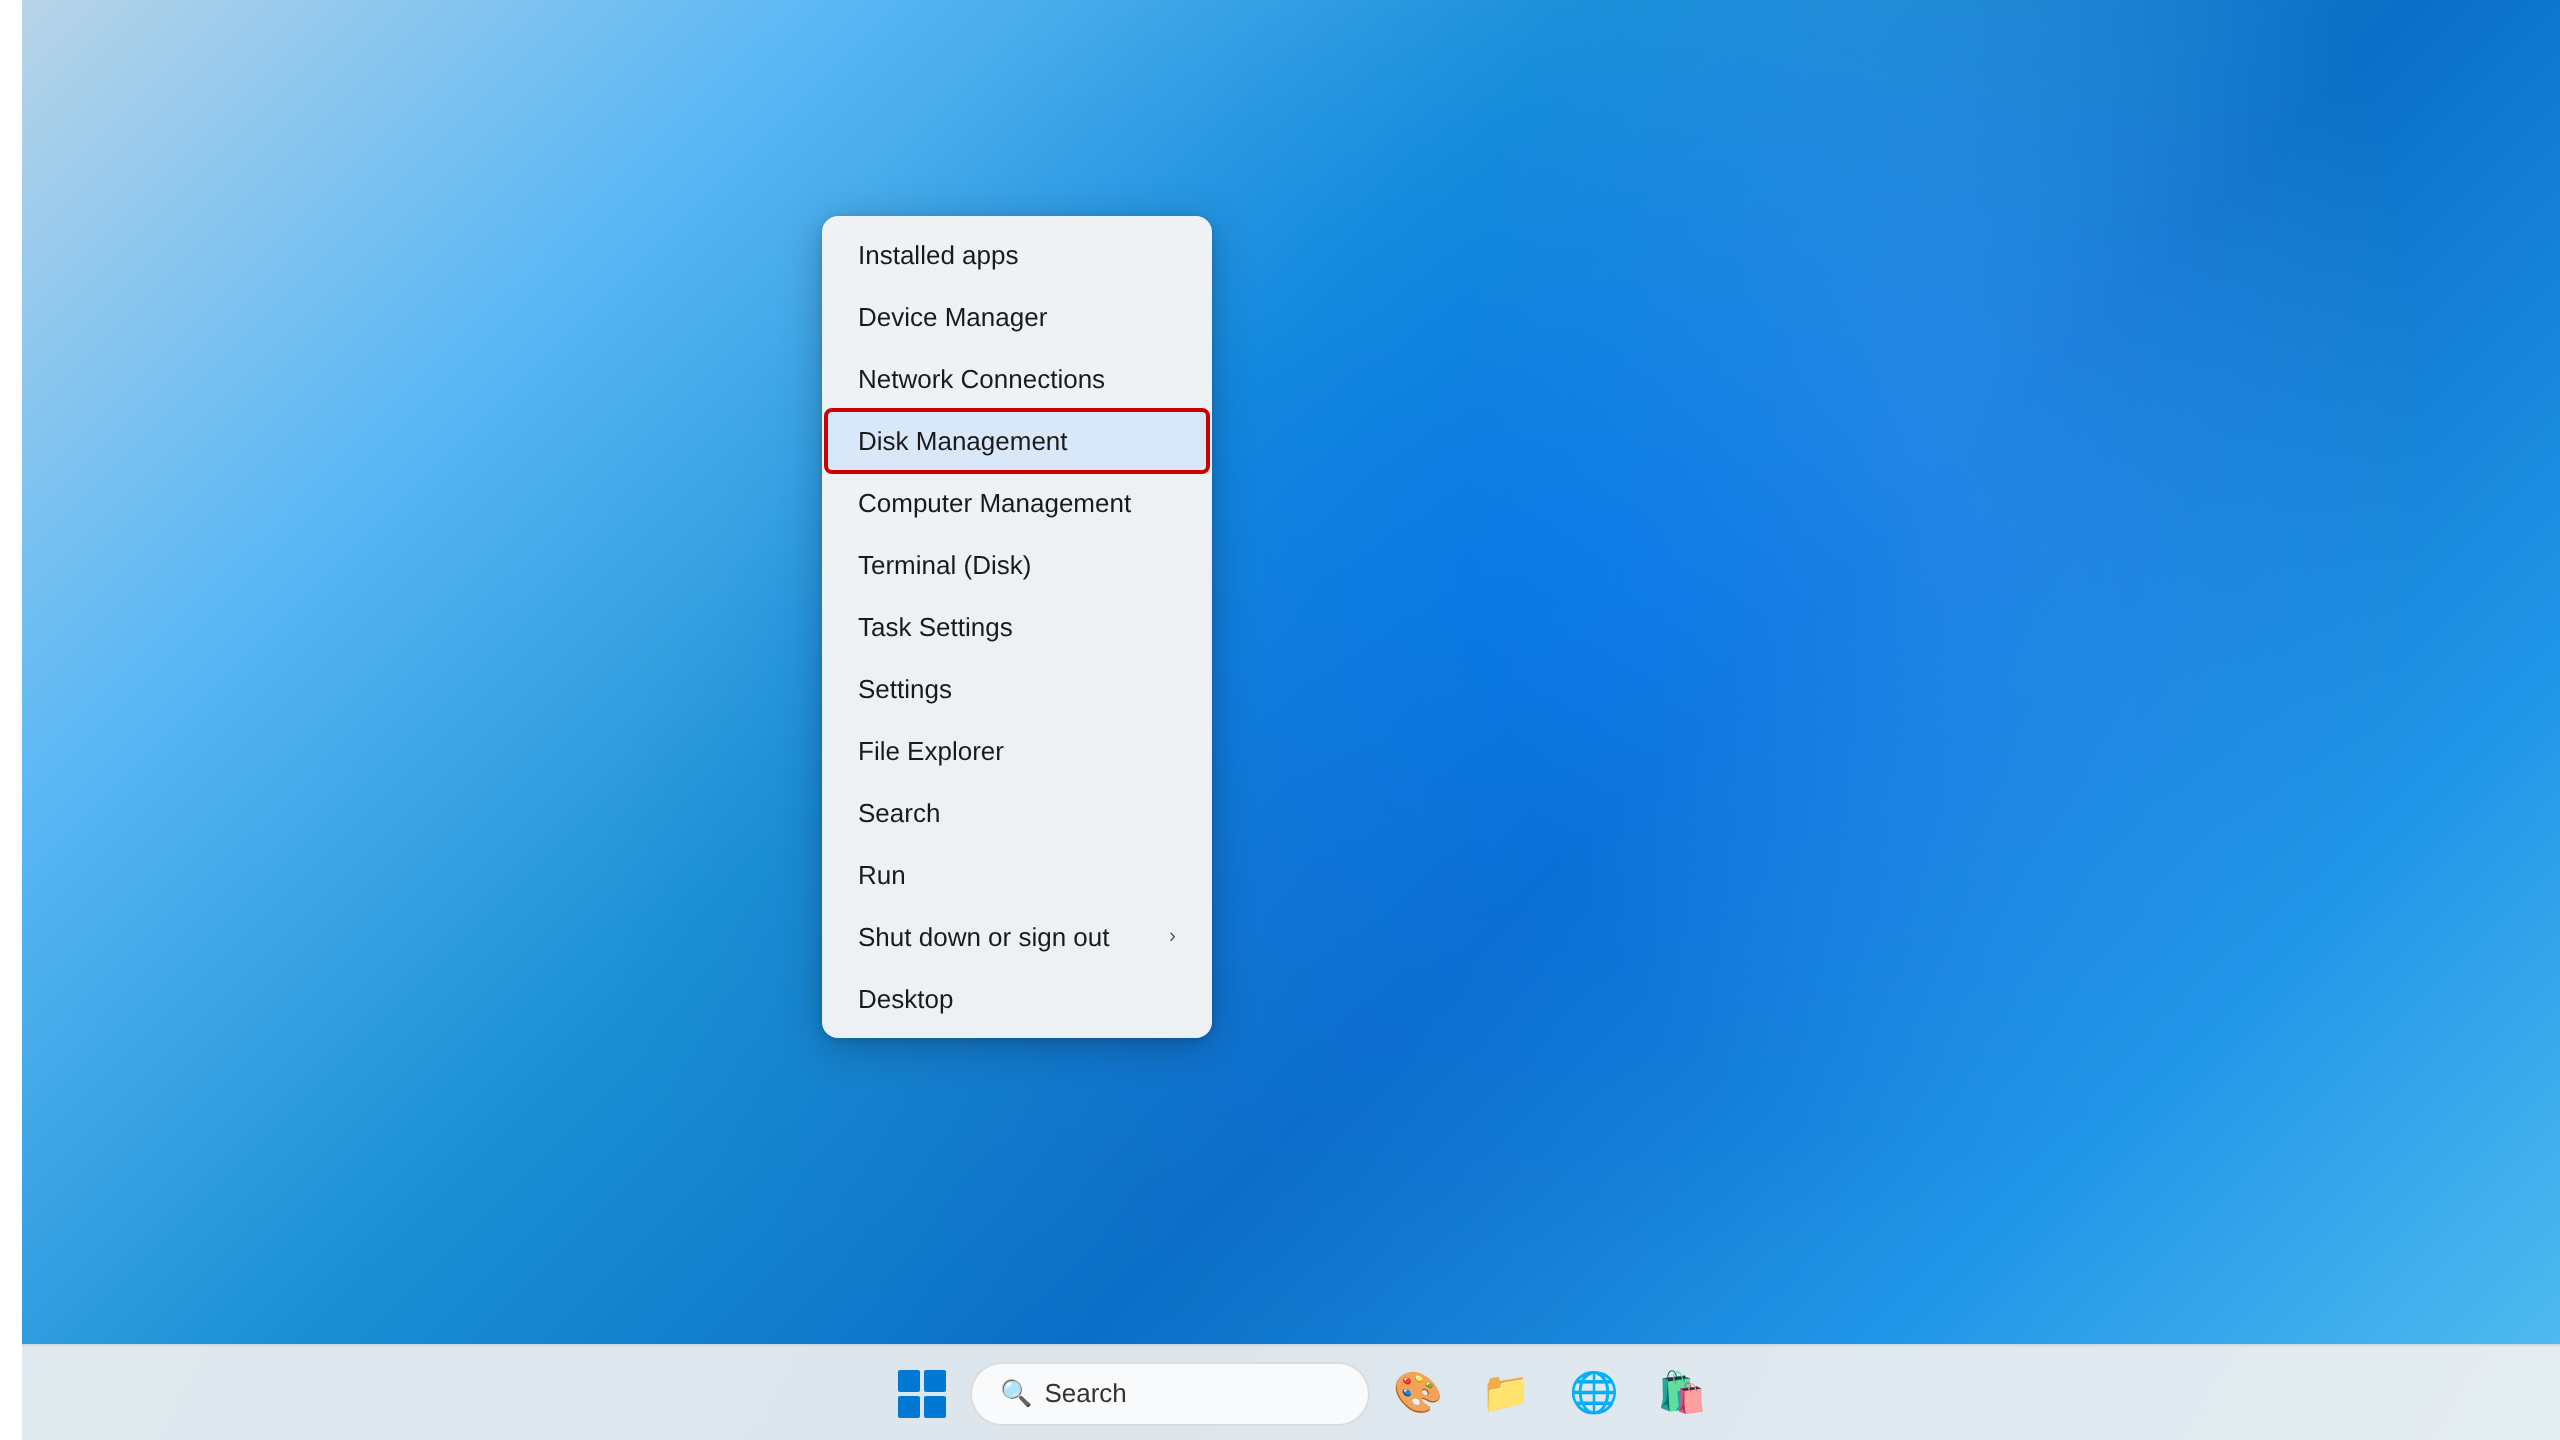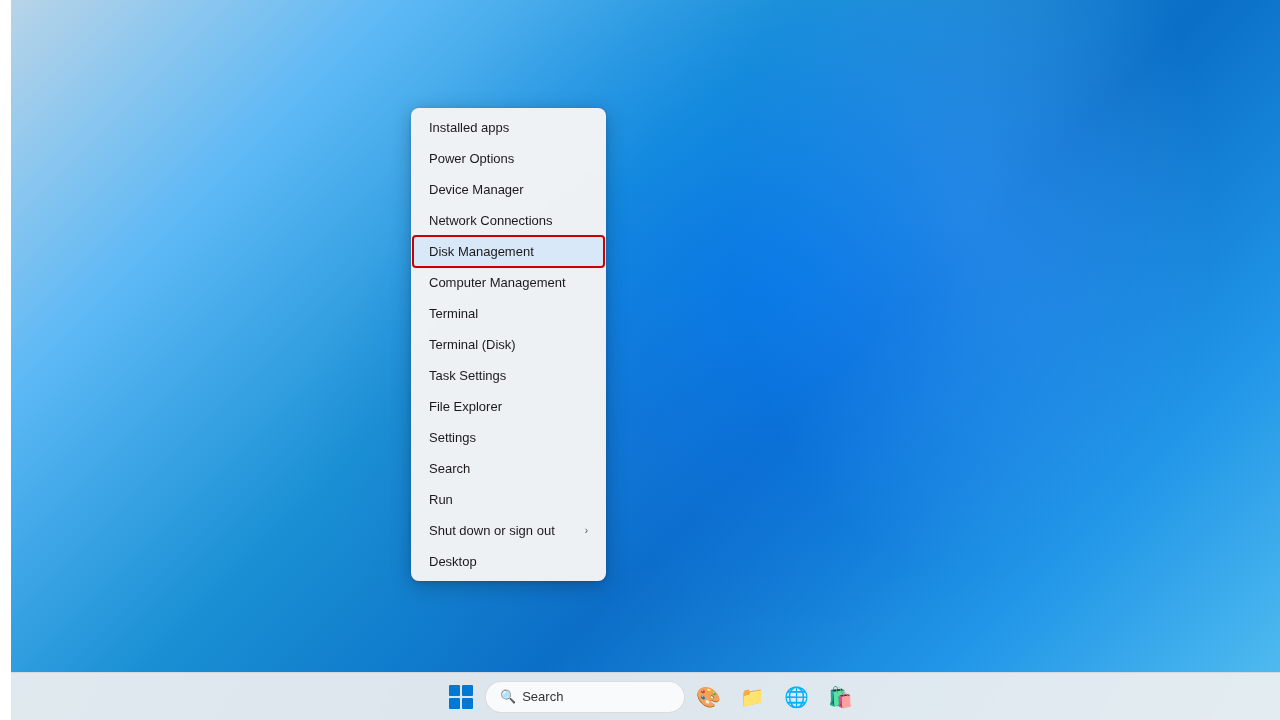--- a/index.html
+++ b/index.html
@@ -146,48 +146,42 @@
 <body>
 
 <div id="desktop">
   <div class="bloom"></div>
 
   <div id="context-menu">
   <div class="menu-item">
         <span>Installed apps</span>
       </div>
       <div class="menu-item">
-        <span>Power Options</span>
-      </div>
-      <div class="menu-item">
         <span>Device Manager</span>
       </div>
       <div class="menu-item">
         <span>Network Connections</span>
       </div>
       <div class="menu-item highlighted">
         <span>Disk Management</span>
       </div>
       <div class="menu-item">
         <span>Computer Management</span>
       </div>
       <div class="menu-item">
-        <span>Terminal</span>
-      </div>
-      <div class="menu-item">
         <span>Terminal (Disk)</span>
       </div>
       <div class="menu-item">
         <span>Task Settings</span>
       </div>
       <div class="menu-item">
+        <span>Settings</span>
+      </div>
+      <div class="menu-item">
         <span>File Explorer</span>
-      </div>
-      <div class="menu-item">
-        <span>Settings</span>
       </div>
       <div class="menu-item">
         <span>Search</span>
       </div>
       <div class="menu-item">
         <span>Run</span>
       </div>
       <div class="menu-item">
         <span>Shut down or sign out</span>
         <span class="chevron">›</span>

